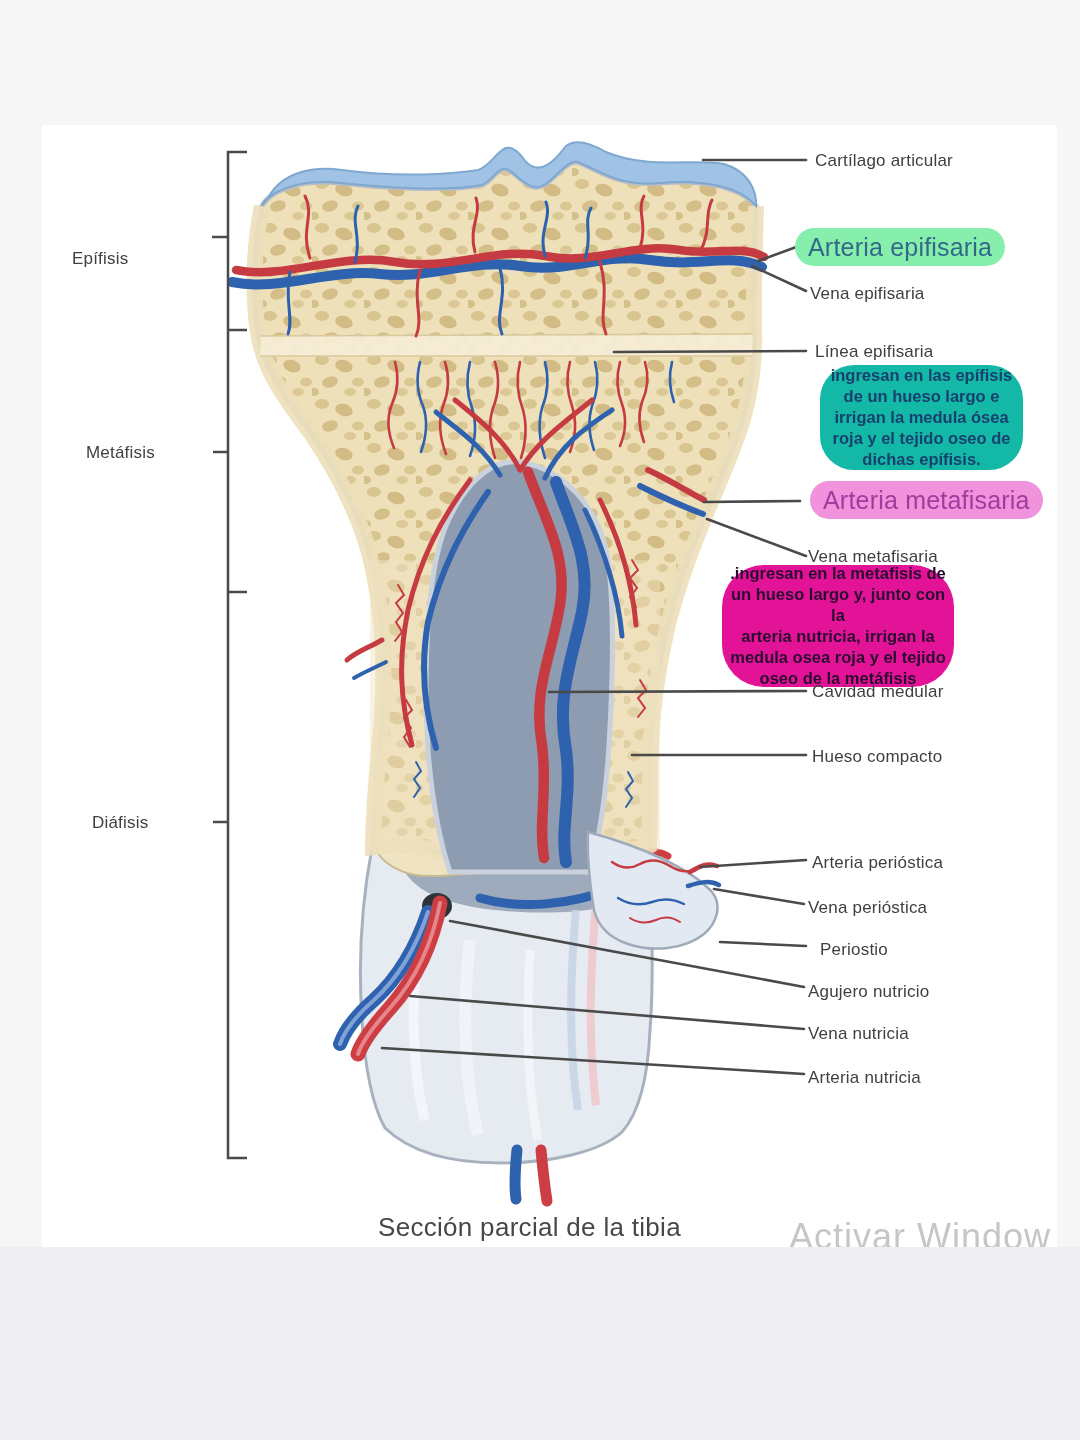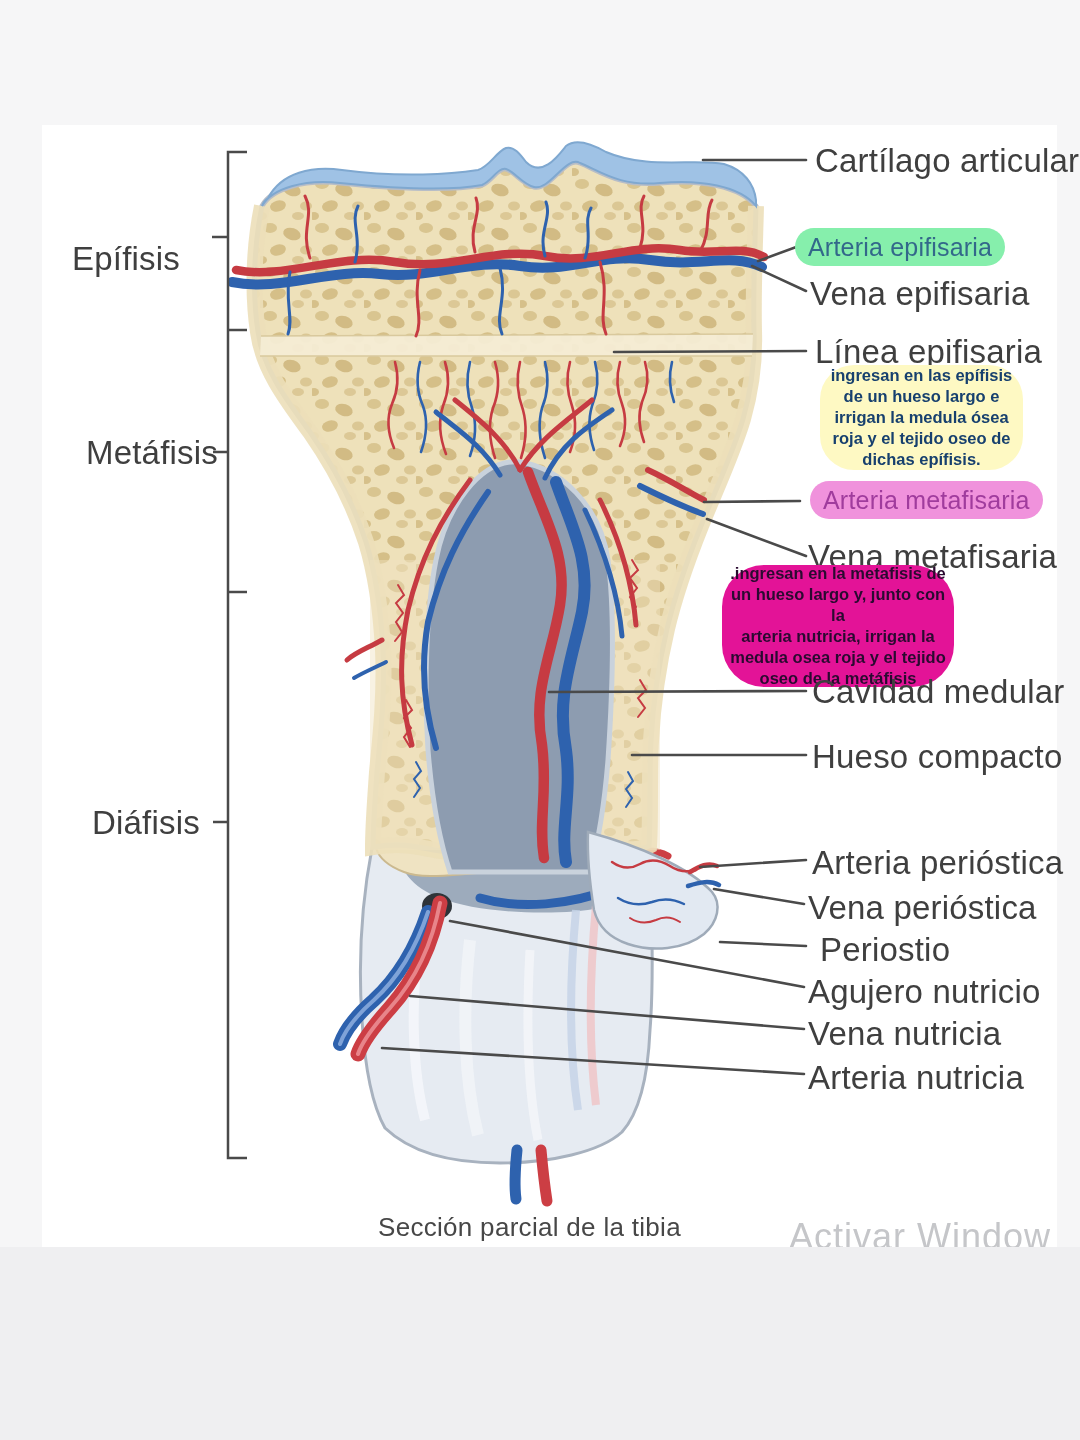--- a/index.html
+++ b/index.html
@@ -12,36 +12,36 @@
   .panel{
     position:absolute;left:42px;top:125px;width:1015px;height:1122px;
     background:#ffffff;
   }
   .bottom-band{
     position:absolute;left:0;top:1247px;width:1080px;height:193px;
     background:#efeff1;
   }
   svg.art{position:absolute;left:0;top:0;width:1080px;height:1440px;}
   .lbl{
-    position:absolute;color:#3f3f3f;font-size:33px;line-height:30px;
+    position:absolute;color:#3f3f3f;font-size:17px;line-height:30px;
     white-space:nowrap;letter-spacing:0.2px;
   }
   .pill{
     position:absolute;border-radius:20px;padding:4px 13px;
     font-size:25px;line-height:30px;white-space:nowrap;letter-spacing:0.2px;
   }
   .pill-blue{background:#86efac;color:#33688a;}
   .pill-pink{background:#f092dc;color:#a03c9d;}
   .bubble{
     position:absolute;border-radius:34px;
     font-weight:bold;font-size:16.5px;line-height:21px;
     text-align:center;white-space:pre-line;
     display:flex;align-items:center;justify-content:center;
   }
-  .bubble-blue{background:#fef9c3;color:#17406e;}
+  .bubble-blue{background:#14b8a6;color:#17406e;}
   .bubble-magenta{background:#e31397;color:#2a0a30;border-radius:42px;}
   .caption{
     position:absolute;color:#474747;font-size:26px;letter-spacing:0.3px;
     white-space:nowrap;
     text-align:right;
   }
   .watermark-clip{
     position:absolute;left:789px;top:1218px;width:268px;height:29px;
     overflow:hidden;
   }

